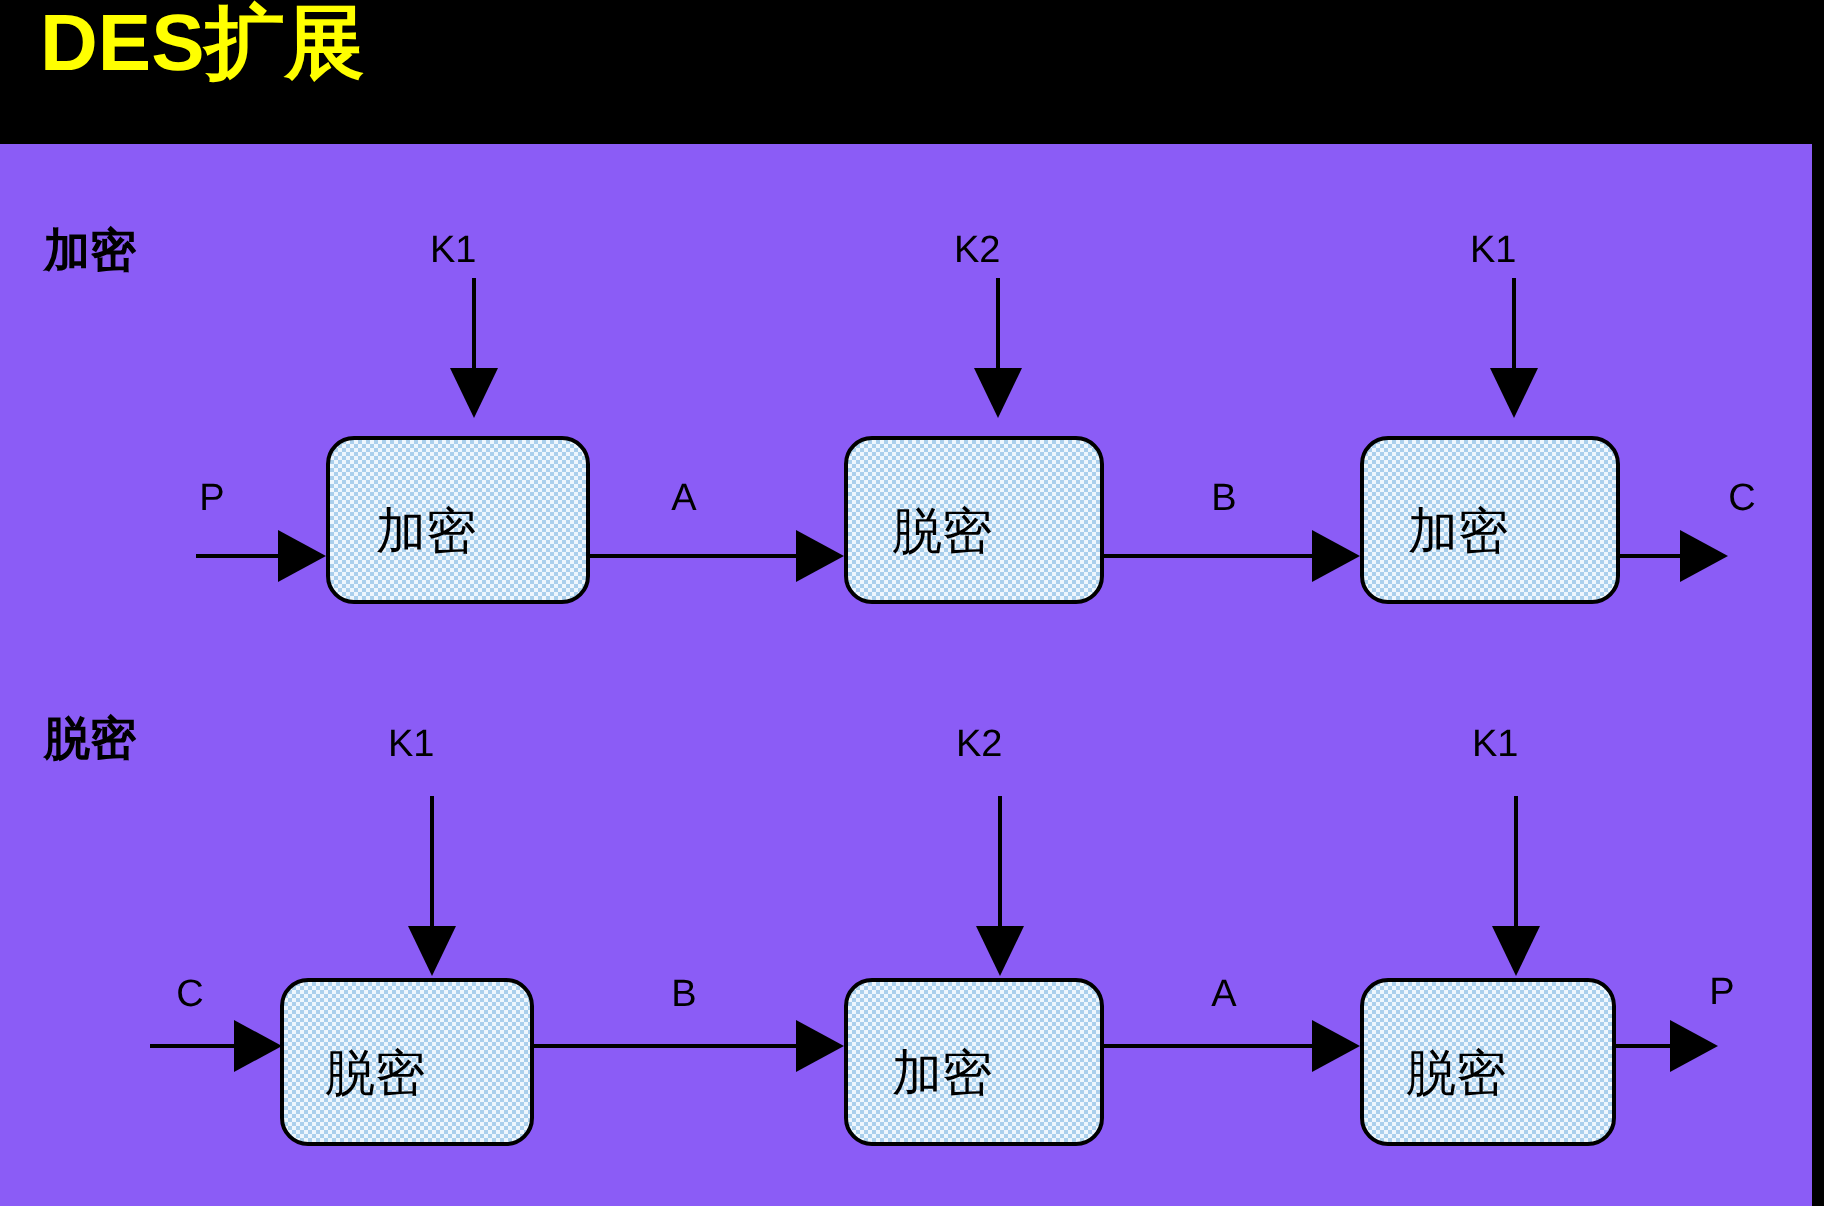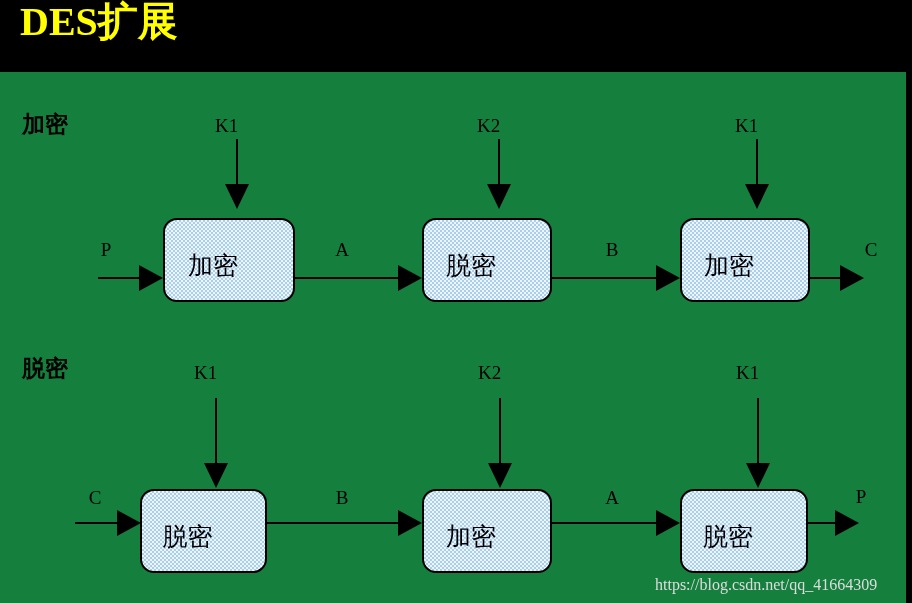--- a/index.html
+++ b/index.html
@@ -1,19 +1,19 @@
 <!DOCTYPE html>
 <html><head>
 <meta charset="utf-8">
 <style>
   html,body { margin:0; padding:0; background:#ffffff; }
   .canvas {
     position:relative; width:912px; height:603px; overflow:hidden;
-    background:#15803d;
-    font-family:Liberation Serif, serif;
+    background:#8b5cf6;
+    font-family:Liberation Sans, sans-serif;
     color:#000000;
   }
   .banner {
     position:absolute; left:0; top:0; width:912px; height:72px;
     background:#000000;
   }
   .title {
     position:absolute; left:20px; top:0px;
     font-size:40px; line-height:44px; font-weight:bold;
     color:#ffff00; white-space:nowrap;
@@ -159,15 +159,14 @@
     <div class="hline" style="left:808px; top:522px; width:28px"></div>
     <div class="ah-right" style="left:835px; top:510px"></div>
 
     
     <div class="sig" style="left:83px; top:487px">C</div>
     <div class="sig" style="left:330px; top:487px">B</div>
     <div class="sig" style="left:600px; top:487px">A</div>
     <div class="sig" style="left:849px; top:486px">P</div>
   </div>
 
-  <div class="watermark">https://blog.csdn.net/qq_41664309</div>
 
 </div>
 
 </body></html>

